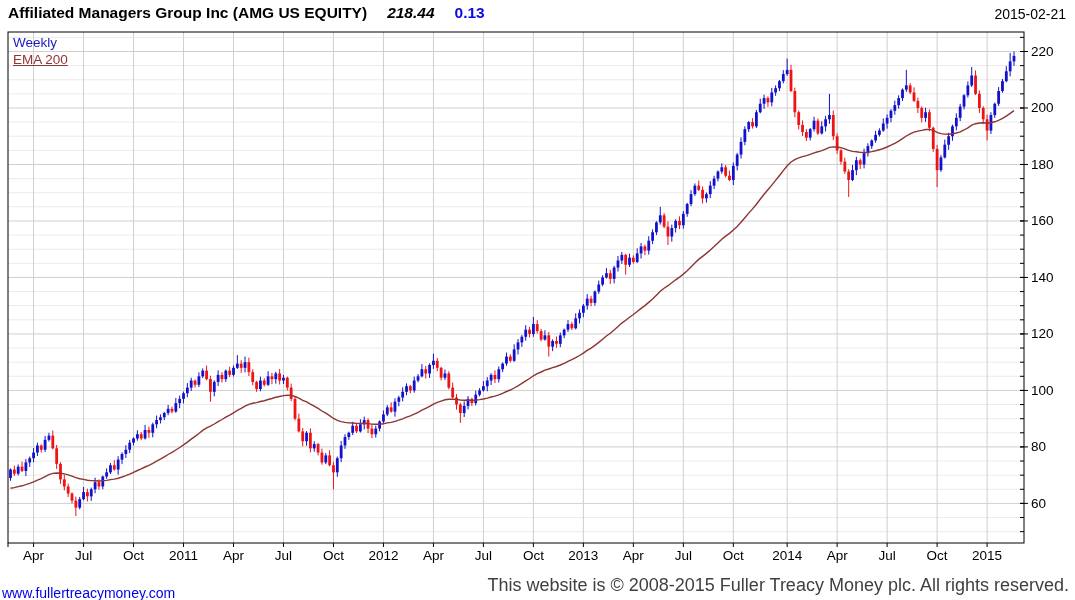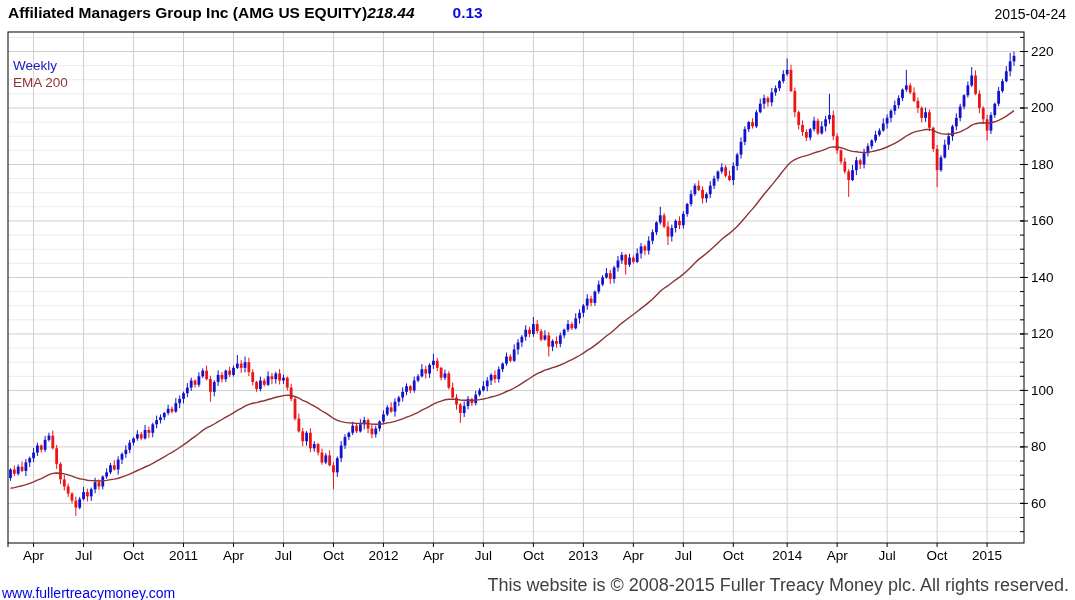--- a/index.html
+++ b/index.html
@@ -1,24 +1,24 @@
 <!DOCTYPE html>
 <html><head>
 <meta charset="utf-8">
 <style>
   html,body{margin:0;padding:0;background:#fff;}
   body{width:1075px;height:600px;position:relative;font-family:"Liberation Sans",sans-serif;overflow:hidden;}
-  .hdr{position:absolute;left:8px;top:4px;display:flex;gap:0;align-items:baseline;white-space:nowrap;}
+  .hdr{position:absolute;left:8px;top:4px;display:flex;gap:20px;align-items:baseline;white-space:nowrap;}
   .hdr .t{font-size:15.5px;font-weight:bold;color:#000;}
   .hdr .p{font-size:15.5px;font-weight:bold;color:#000;font-style:italic;}
-  .hdr .c{font-size:15.5px;font-weight:bold;color:#0a0ae6;margin-left:38px;}
+  .hdr .c{font-size:15.5px;font-weight:bold;color:#0a0ae6;}
   .date{position:absolute;right:9px;top:6px;font-size:14px;color:#000;}
-  .legend{position:absolute;left:13px;top:34px;line-height:17px;margin-top:23px;}
+  .legend{position:absolute;left:13px;top:34px;line-height:17px;}
   .legend .wk{font-size:13.5px;color:#1a1ac2;}
-  .legend .ema{font-size:13.5px;color:#943434;}
+  .legend .ema{font-size:13.5px;color:#943434;text-decoration:underline;}
   svg{position:absolute;left:0;top:0;}
   .foot-link{position:absolute;left:2px;top:585px;font-size:14px;color:#0000e6;cursor:pointer;}
   .foot-copy{position:absolute;right:6px;top:575px;font-size:18px;color:#404040;}
 </style>
 </head>
 <body>
 
 <svg id="chart-svg" width="1075" height="600">
     <line x1="8" y1="531.6479999999999" x2="1024" y2="531.6479999999999" stroke="#ebebeb" stroke-width="1"></line>
     <line x1="8" y1="517.526" x2="1024" y2="517.526" stroke="#ebebeb" stroke-width="1"></line>
@@ -697,21 +697,21 @@
     <text x="937.103448275862" y="560" font-size="13.5" fill="#000" text-anchor="middle" font-family="&quot;Liberation Sans&quot;,sans-serif">Oct</text>
     <line x1="987.0862068965516" y1="543" x2="987.0862068965516" y2="547" stroke="#000000" stroke-width="1"></line>
     <text x="987.0862068965516" y="560" font-size="13.5" fill="#000" text-anchor="middle" font-family="&quot;Liberation Sans&quot;,sans-serif">2015</text>
   </svg>
 
 <div class="hdr">
   <span class="t">Affiliated Managers Group Inc (AMG US EQUITY)</span>
   <span class="p">218.44</span>
   <span class="c">0.13</span>
 </div>
-<div class="date">2015-04-24</div>
+<div class="date">2015-02-21</div>
 
 <div class="legend">
   <div class="wk">Weekly</div>
   <div class="ema">EMA 200</div>
 </div>
 
 <div class="foot-link">www.fullertreacymoney.com</div>
 <div class="foot-copy">This website is © 2008-2015 Fuller Treacy Money plc. All rights reserved.</div>
 
 </body></html>

